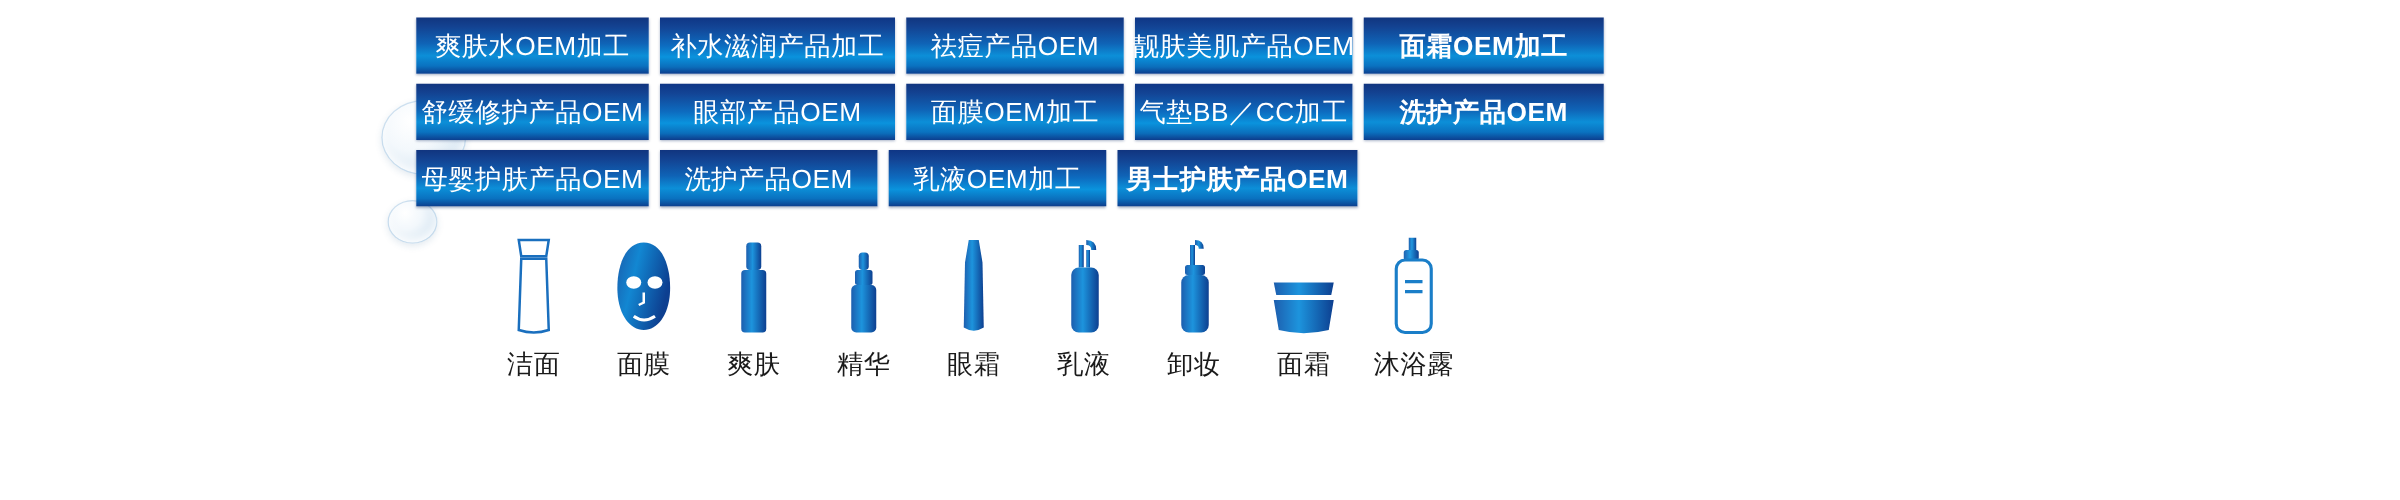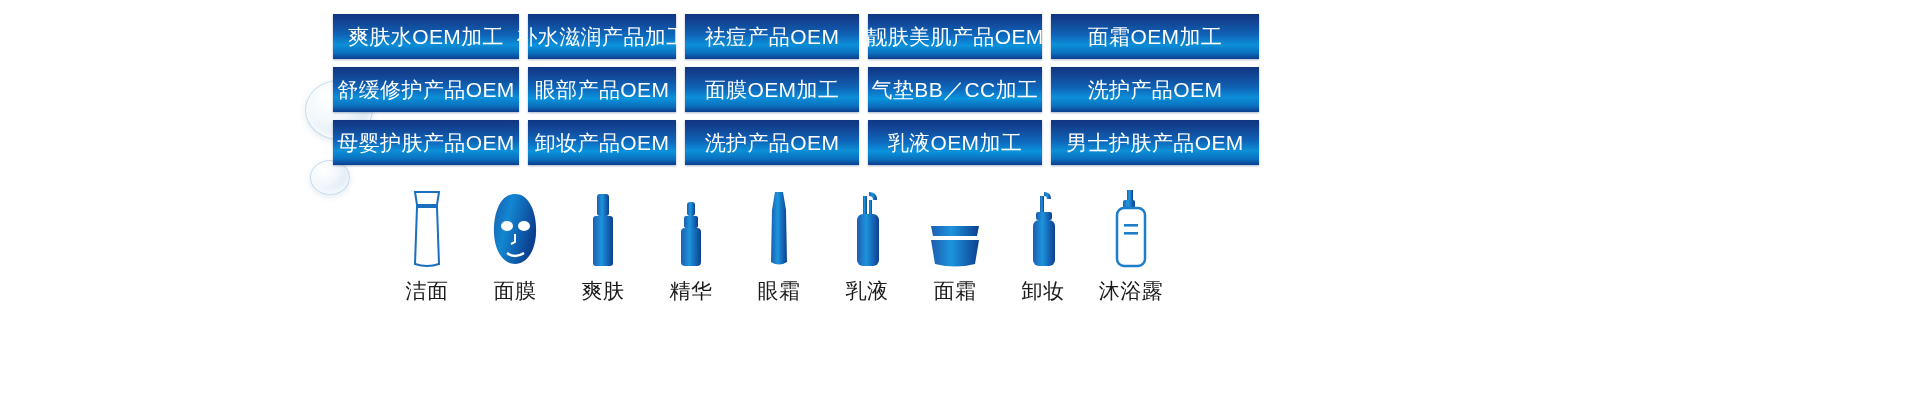--- a/index.html
+++ b/index.html
@@ -56,24 +56,24 @@
         #0f3685 0%,
         #134596 18%,
         #0d6cc0 50%,
         #0a93dd 70%,
         #0b6ebb 88%,
         #0d3c8c 100%);
   }
 
   
   .w1 { width:186px; }
-  .w2 { width:148px; }
+  .w2 { width:188px; }
   .w3 { width:174px; }
   .w4 { width:174px; }
-  .w5 { width:208px; }
+  .w5 { width:192px;font-weight:bold; }
 
   
   .icons {
     position:absolute;
     left:383px; top:190px;
     display:flex;
     align-items:flex-end;
     gap:0px;
     z-index:2;
   }
@@ -136,23 +136,20 @@
         </div>
       <div class="tag w5">
           <span>洗护产品OEM</span>
         </div>
     </div>
 
     <div class="tag-row">
       <div class="tag w1">
           <span>母婴护肤产品OEM</span>
         </div>
-      <div class="tag alt w2">
-          <span>卸妆产品OEM</span>
-        </div>
       <div class="tag w3">
           <span>洗护产品OEM</span>
         </div>
       <div class="tag alt w4">
           <span>乳液OEM加工</span>
         </div>
       <div class="tag w5">
           <span>男士护肤产品OEM</span>
         </div>
     </div>
@@ -263,52 +260,52 @@
           <rect x="16" y="6" width="4" height="18" fill="url(#gF)"></rect>
           <rect x="22" y="10" width="3" height="14" fill="url(#gF)"></rect>
           <rect x="10" y="24" width="22" height="52" rx="6" fill="url(#gF)"></rect>
         </svg>
       </div>
       <div class="icon-label">乳液</div>
     </div>
 
     <div class="icon-item">
       <div class="icon-art">
-        <svg width="60" height="78" viewBox="0 0 60 78">
-          <defs>
-            <linearGradient id="gG" x1="0" y1="0" x2="1" y2="0">
-              <stop offset="0%" stop-color="#1d5eae"></stop>
-                <stop offset="42%" stop-color="#1d94dd"></stop>
-                <stop offset="100%" stop-color="#0d3f90"></stop>
-            </linearGradient>
-          </defs>
-          <path d="M6 36 L54 36 L52 46 L8 46 Z" fill="url(#gG)"></path>
-          <path d="M6 50 L54 50 L50 74 Q30 79 10 74 Z" fill="url(#gG)"></path>
-        </svg>
-      </div>
-      <div class="icon-label">面霜</div>
-    </div>
-
-    <div class="icon-item">
-      <div class="icon-art">
         <svg width="38" height="78" viewBox="0 0 38 78">
           <defs>
             <linearGradient id="gH" x1="0" y1="0" x2="1" y2="0">
               <stop offset="0%" stop-color="#1d5eae"></stop>
                 <stop offset="42%" stop-color="#1d94dd"></stop>
                 <stop offset="100%" stop-color="#0d3f90"></stop>
             </linearGradient>
           </defs>
           <path d="M20 2 Q27 2 27 9 L23 9 Q23 6 20 6 Z" fill="url(#gH)"></path>
           <rect x="16" y="6" width="4" height="16" fill="url(#gH)"></rect>
           <rect x="12" y="22" width="16" height="8" rx="2" fill="url(#gH)"></rect>
           <rect x="9" y="30" width="22" height="46" rx="6" fill="url(#gH)"></rect>
         </svg>
       </div>
       <div class="icon-label">卸妆</div>
+    </div>
+
+    <div class="icon-item">
+      <div class="icon-art">
+        <svg width="60" height="78" viewBox="0 0 60 78">
+          <defs>
+            <linearGradient id="gG" x1="0" y1="0" x2="1" y2="0">
+              <stop offset="0%" stop-color="#1d5eae"></stop>
+                <stop offset="42%" stop-color="#1d94dd"></stop>
+                <stop offset="100%" stop-color="#0d3f90"></stop>
+            </linearGradient>
+          </defs>
+          <path d="M6 36 L54 36 L52 46 L8 46 Z" fill="url(#gG)"></path>
+          <path d="M6 50 L54 50 L50 74 Q30 79 10 74 Z" fill="url(#gG)"></path>
+        </svg>
+      </div>
+      <div class="icon-label">面霜</div>
     </div>
 
     <div class="icon-item">
       <div class="icon-art">
         <svg width="44" height="78" viewBox="0 0 44 78">
           <defs>
             <linearGradient id="gI" x1="0" y1="0" x2="1" y2="0">
               <stop offset="0%" stop-color="#1f62b0"></stop>
                 <stop offset="42%" stop-color="#2199e0"></stop>
                 <stop offset="100%" stop-color="#0d3f90"></stop>

